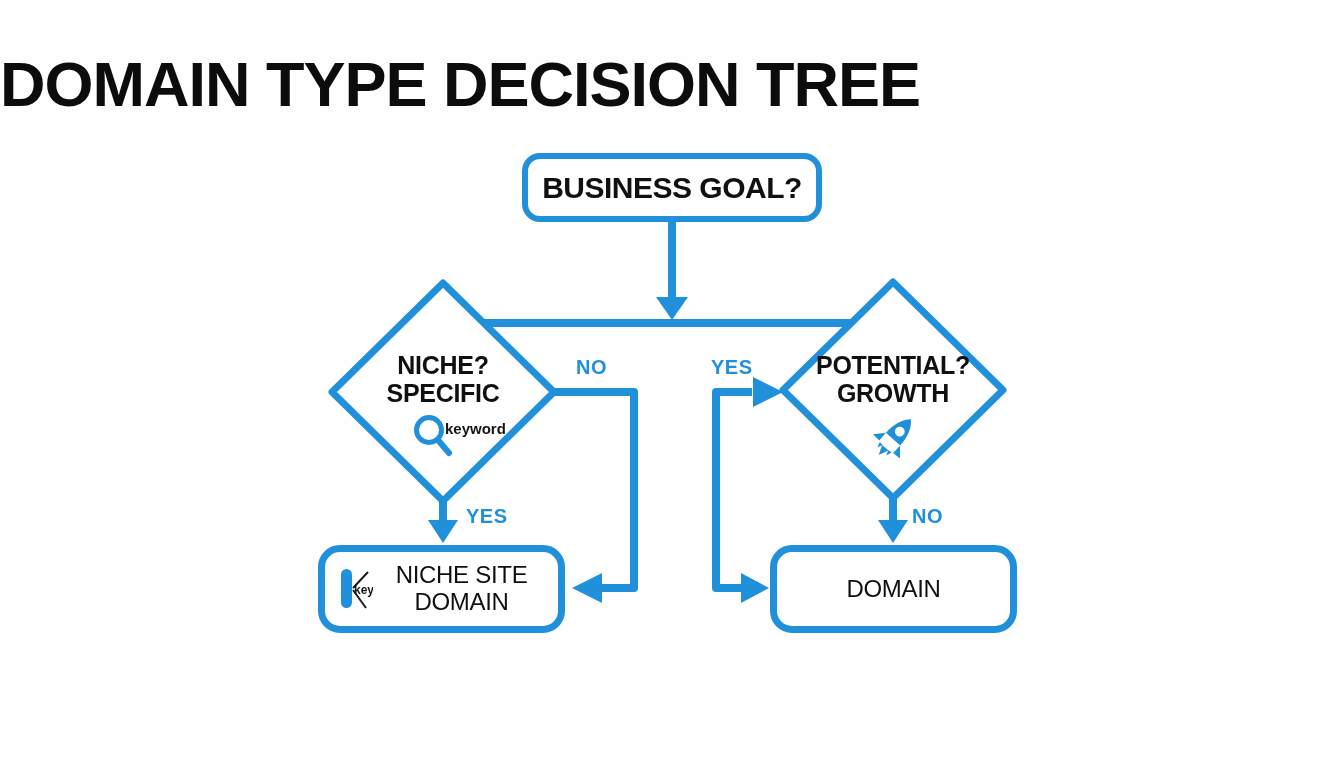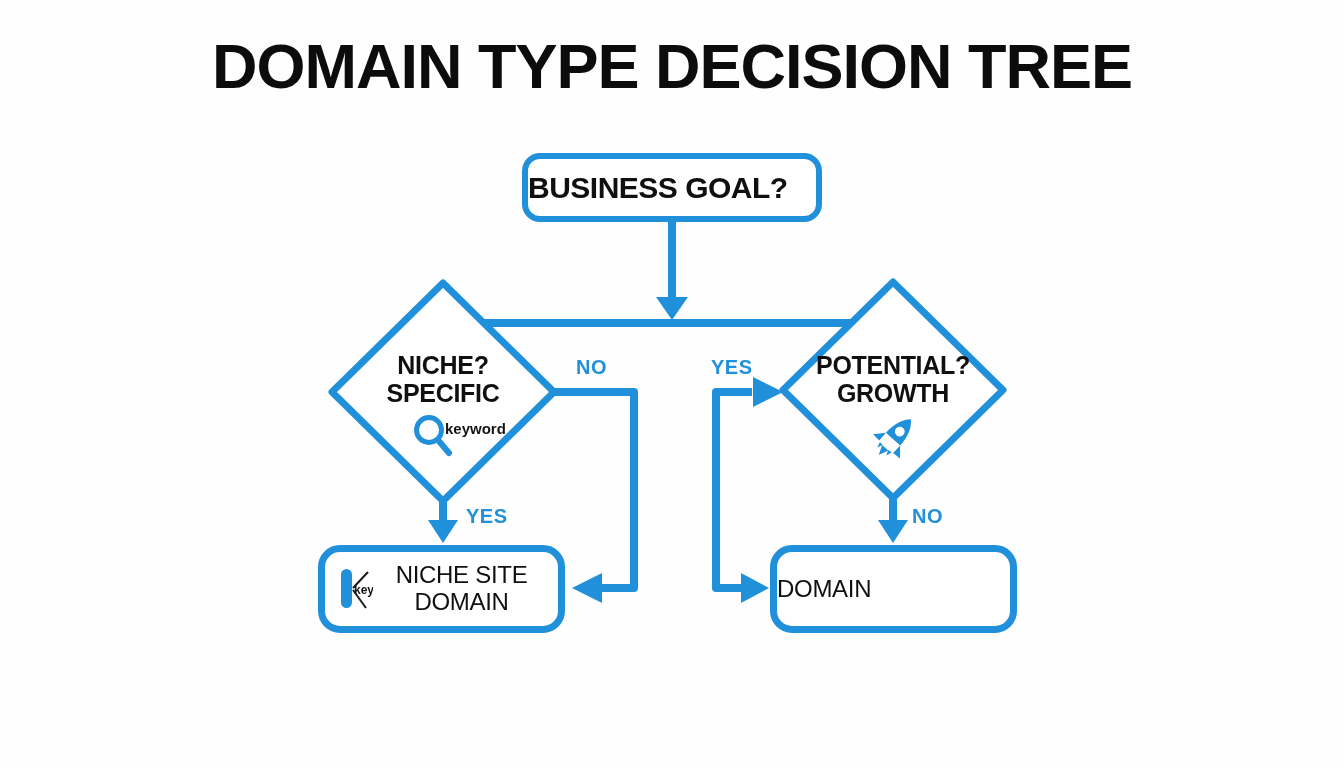--- a/index.html
+++ b/index.html
@@ -2,31 +2,31 @@
 <html style="--accent: #2190DB;"><head>
 <meta charset="utf-8">
 <style>
   :root { --accent: #2190DB; --ink: #101010; }
   * { margin: 0; padding: 0; box-sizing: border-box; }
   html, body { width: 1344px; height: 768px; background: #fff; overflow: hidden; }
   body { font-family: "Liberation Sans", sans-serif; color: var(--ink); }
   .stage { position: relative; width: 1344px; height: 768px; background: #fefefe; }
 
   .title {
-    position: absolute; left: 0; top: 30px; width: 1344px;
-    text-align: center; font-size: 63px; font-weight: bold;
+    position: absolute; left: 0; top: 48px; width: 1344px;
+    font-size: 63px; font-weight: bold;
     letter-spacing: -1px; color: #0c0c0c; white-space: nowrap;
   }
 
   svg.canvas { position: absolute; left: 0; top: 0; }
 
   .node-box {
     position: absolute; background: #fff;
     border: 6px solid var(--accent); border-radius: 18px;
-    display: flex; align-items: center; justify-content: flex-start;
+    display: flex; align-items: center; justify-content: center;
   }
   .box-root { left: 522px; top: 153px; width: 300px; height: 69px; }
   .box-root .box-label { font-size: 30px; font-weight: bold; letter-spacing: -0.5px; }
 
   .box-result { border-width: 7px; border-radius: 22px; }
   .box-niche { left: 318px; top: 545px; width: 247px; height: 88px; justify-content: flex-start; }
   .box-broad { left: 770px; top: 545px; width: 247px; height: 88px; }
 
   .result-label { font-size: 24px; font-weight: normal; line-height: 1.12; text-align: center; letter-spacing: -0.3px; }
   .box-niche .result-label { flex: 1; padding-right: 8px; }

